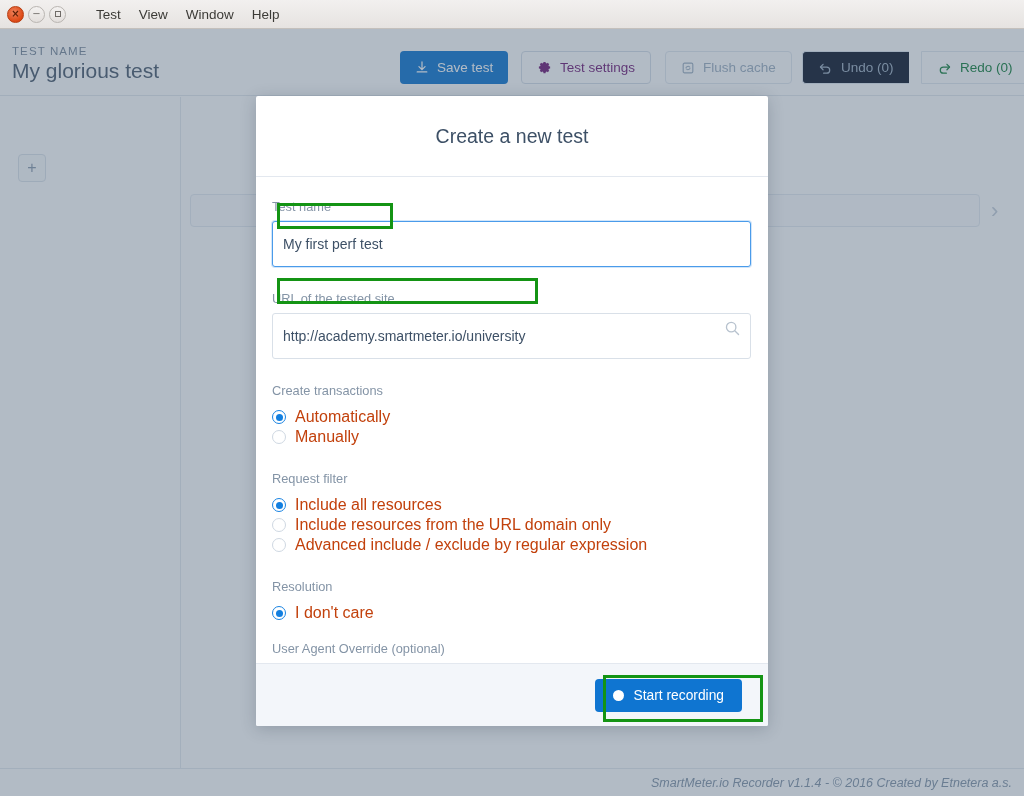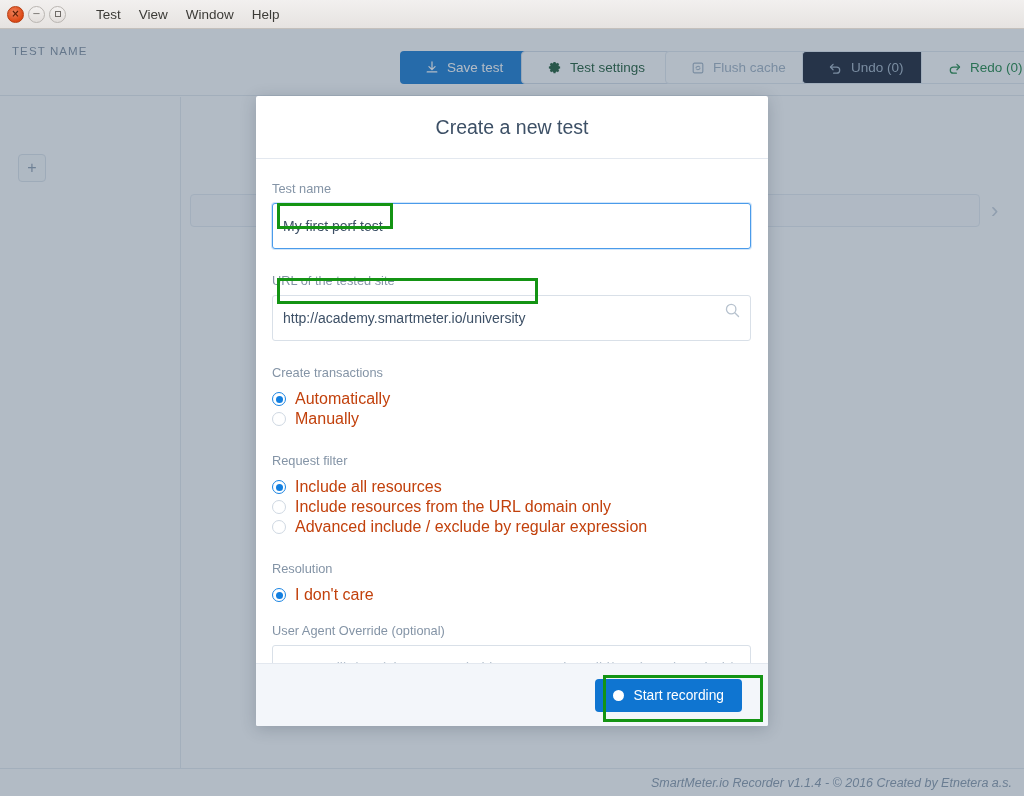--- a/index.html
+++ b/index.html
@@ -51,24 +51,24 @@
     position: absolute; left: 12px; top: 16px;
     font-size: 11.5px; letter-spacing: 1.1px; color: #7b8a9c; text-transform: uppercase;
   }
   #test-name-title {
     position: absolute; left: 12px; top: 30px;
     font-size: 21px; color: #4a5a6d; font-weight: normal;
   }
   .tb {
     position: absolute; top: 22px; height: 33px;
     display: flex; align-items: center; justify-content: center; gap: 8px;
-    font-size: 13.5px; border-radius: 4px; padding: 0 25px; white-space: nowrap;
+    font-size: 13.5px; border-radius: 4px; padding: 0 15px; white-space: nowrap;
   }
   #tb-save { left: 400px; background: #0f75d1; color: #ffffff; }
-  #tb-settings { left: 521px; background: #ffffff; color: #14532d; border: 1px solid #d6dee8; }
+  #tb-settings { left: 521px; background: #ffffff; color: #701a75; border: 1px solid #d6dee8; }
   #tb-flush { left: 665px; background: #ffffff; color: #9fb0c2; border: 1px solid #e2e8f0; }
   #tb-undo { left: 802px; background: #0f172a; color: #9fb0c2; border: 1px solid #e2e8f0;
              border-top-right-radius:0; border-bottom-right-radius:0; border-right: none;}
   #tb-redo { left: 921px; background: #ffffff; color: #15803d; border: 1px solid #e2e8f0;
              border-top-left-radius:0; border-bottom-left-radius:0;}
   .ico { display: inline-flex; align-items: center; }
 
   #app-body {
     position: absolute; left: 0; top: 68px; width: 1024px; height: 671px;
     background: #ffffff;
@@ -104,21 +104,21 @@
     background: rgba(71, 92, 116, 0.42);
   }
 
   
   #modal {
     position: absolute; left: 256px; top: 96px; width: 512px; height: 630px;
     background: #ffffff; box-shadow: 0 3px 16px rgba(30,45,65,0.22);
     border-radius: 2px; overflow: hidden;
   }
   #modal-header {
-    height: 63px; border-bottom: 1px solid #e3e8ef;
+    height: 81px; border-bottom: 1px solid #e3e8ef;
     display: flex; align-items: center; justify-content: center;
   }
   #modal-title { font-size: 19.5px; color: #3d5066; font-weight: normal; }
   #modal-body { padding: 22px 16px 10px 16px; height: 566px; position: relative; }
   .field-label { font-size: 12.8px; color: #8494a6; margin-bottom: 7px; }
   .group-label { font-size: 12.8px; color: #8494a6; margin-bottom: 9px; }
   .txtinput {
     width: 479px; height: 46px; border: 1px solid #d9e0e8; border-radius: 3px;
     background: #ffffff; display: flex; align-items: center; padding: 0 10px;
     font-size: 14px; color: #3d5066; position: relative;
@@ -174,20 +174,21 @@
     <div class="menu-item">View</div>
     <div class="menu-item">Window</div>
     <div class="menu-item">Help</div>
   </div>
 </div>
 
 <div id="app-bg">
 
   <div id="app-header">
     <div id="test-name-label">TEST NAME</div>
+    <div id="test-name-title">My glorious test</div>
 
     <div class="tb" id="tb-save">
       <span class="ico">
         <svg width="14" height="14" viewBox="0 0 16 16">
             <path d="M8 1v8M4.5 6.5L8 10l3.5-3.5" stroke="currentColor" stroke-width="1.4" fill="none" stroke-linecap="round"></path>
             <path d="M2.5 12.5h11" stroke="currentColor" stroke-width="1.4" stroke-linecap="round"></path>
           </svg>
       </span>
       <span>Save test</span>
     </div>

